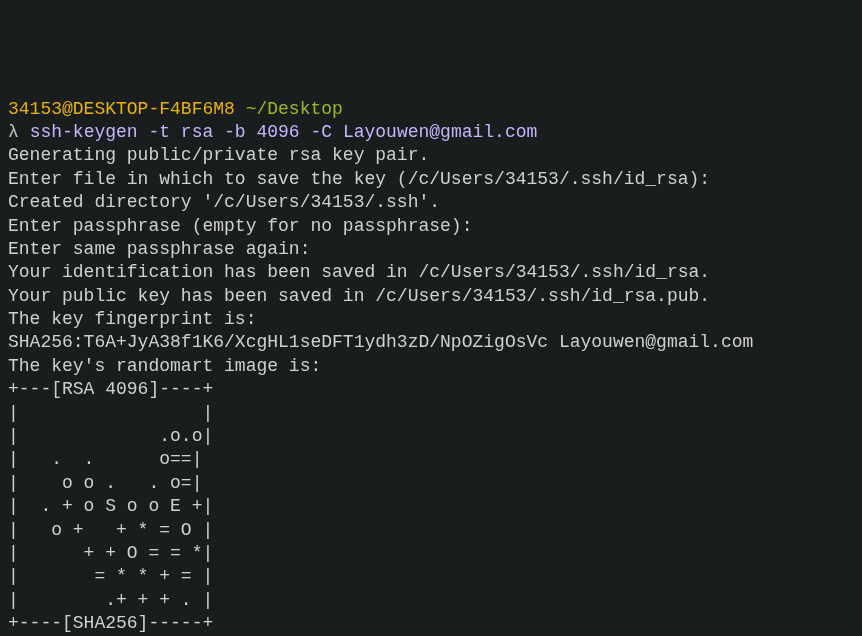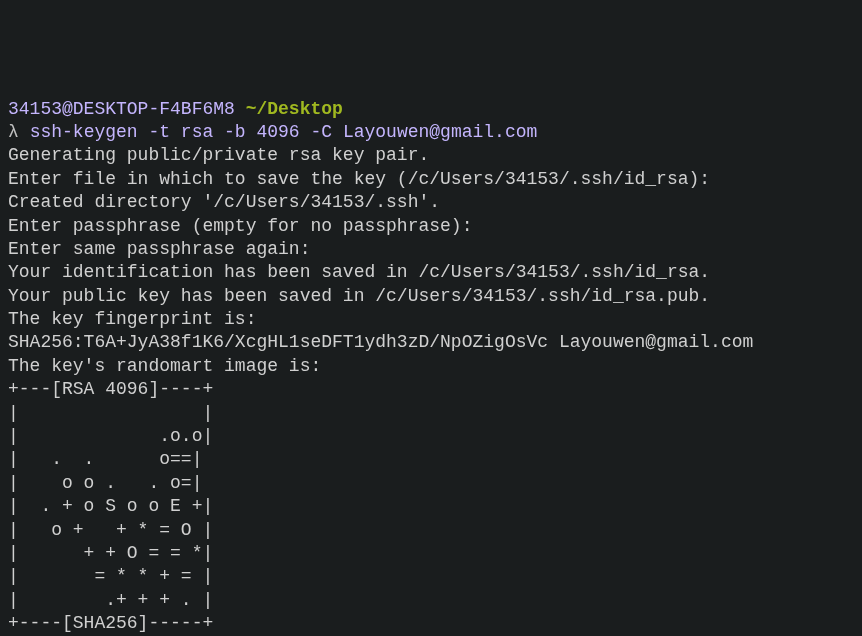--- a/index.html
+++ b/index.html
@@ -13,25 +13,24 @@
       font-size: 18px;
       line-height: 1.3;
       padding: 4px 8px;
       color: #d0d0d0;
       white-space: pre;
       width: 862px;
       height: 636px;
       overflow: hidden;
     }
     .prompt-user {
-      color: #c4b5fd;
+      color: #eab308;
     }
     .prompt-path {
       color: #a0b820;
-      font-weight: bold;
     }
     .prompt-lambda {
       color: #c0c0c0;
     }
     .command {
       color: #c4b5fd;
     }
     .output {
       color: #d0d0d0;
     }

